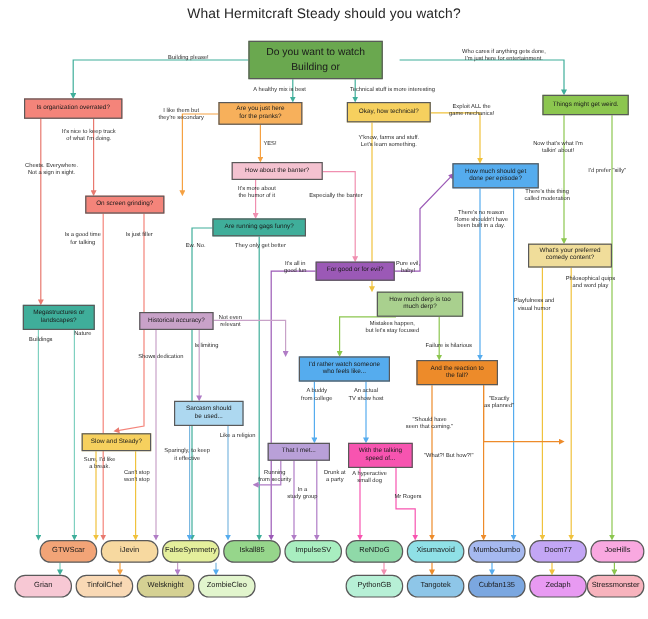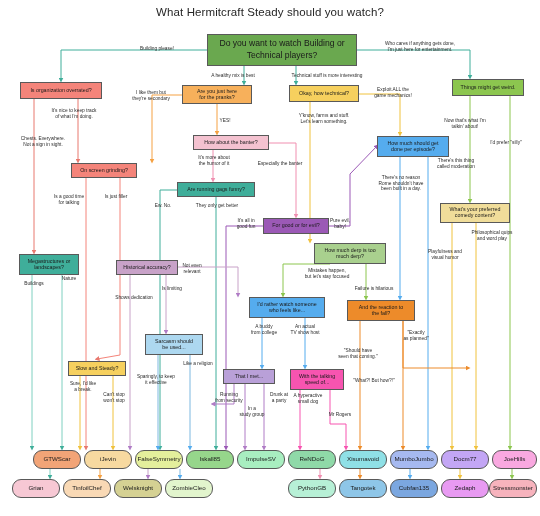--- a/index.html
+++ b/index.html
@@ -140,24 +140,23 @@
       <path d="M180,469 L180,477" stroke="#7cb8e0" marker-end="url(#ah-blue)"></path>
       <path d="M320,469 L320,477" stroke="#f08fb0" marker-end="url(#ah-pink)"></path>
       <path d="M360,469 L360,477" stroke="#ed8b2a" marker-end="url(#ah-dorange)"></path>
       <path d="M410,469 L410,477" stroke="#55acee" marker-end="url(#ah-blue)"></path>
       <path d="M460,469 L460,477" stroke="#f0c23d" marker-end="url(#ah-yellow)"></path>
       <path d="M512,469 L512,477" stroke="#8cc64f" marker-end="url(#ah-lgreen)"></path>
     </g>
   </svg>
 
   <div id="nodes-layer">
-      <div class="node root-node" style="left: 207px; top: 34px; width: 150px; height: 32px; background: rgb(106, 168, 79);">
+      <div class="node root-node" style="left: 207px; top: 34px; width: 112px; height: 32px; background: rgb(106, 168, 79);">
         <div>
           <span>Do you want to watch Building or</span>
-          <span>Technical players?</span>
         </div>
       </div>
       <div class="node q" style="left: 20px; top: 82px; width: 82px; height: 17px; background: rgb(244, 132, 122);">
         <div>
           <span>Is organization overrated?</span>
         </div>
       </div>
       <div class="node q" style="left: 182px; top: 85px; width: 70px; height: 19px; background: rgb(247, 176, 91);">
         <div>
           <span>Are you just here</span>

